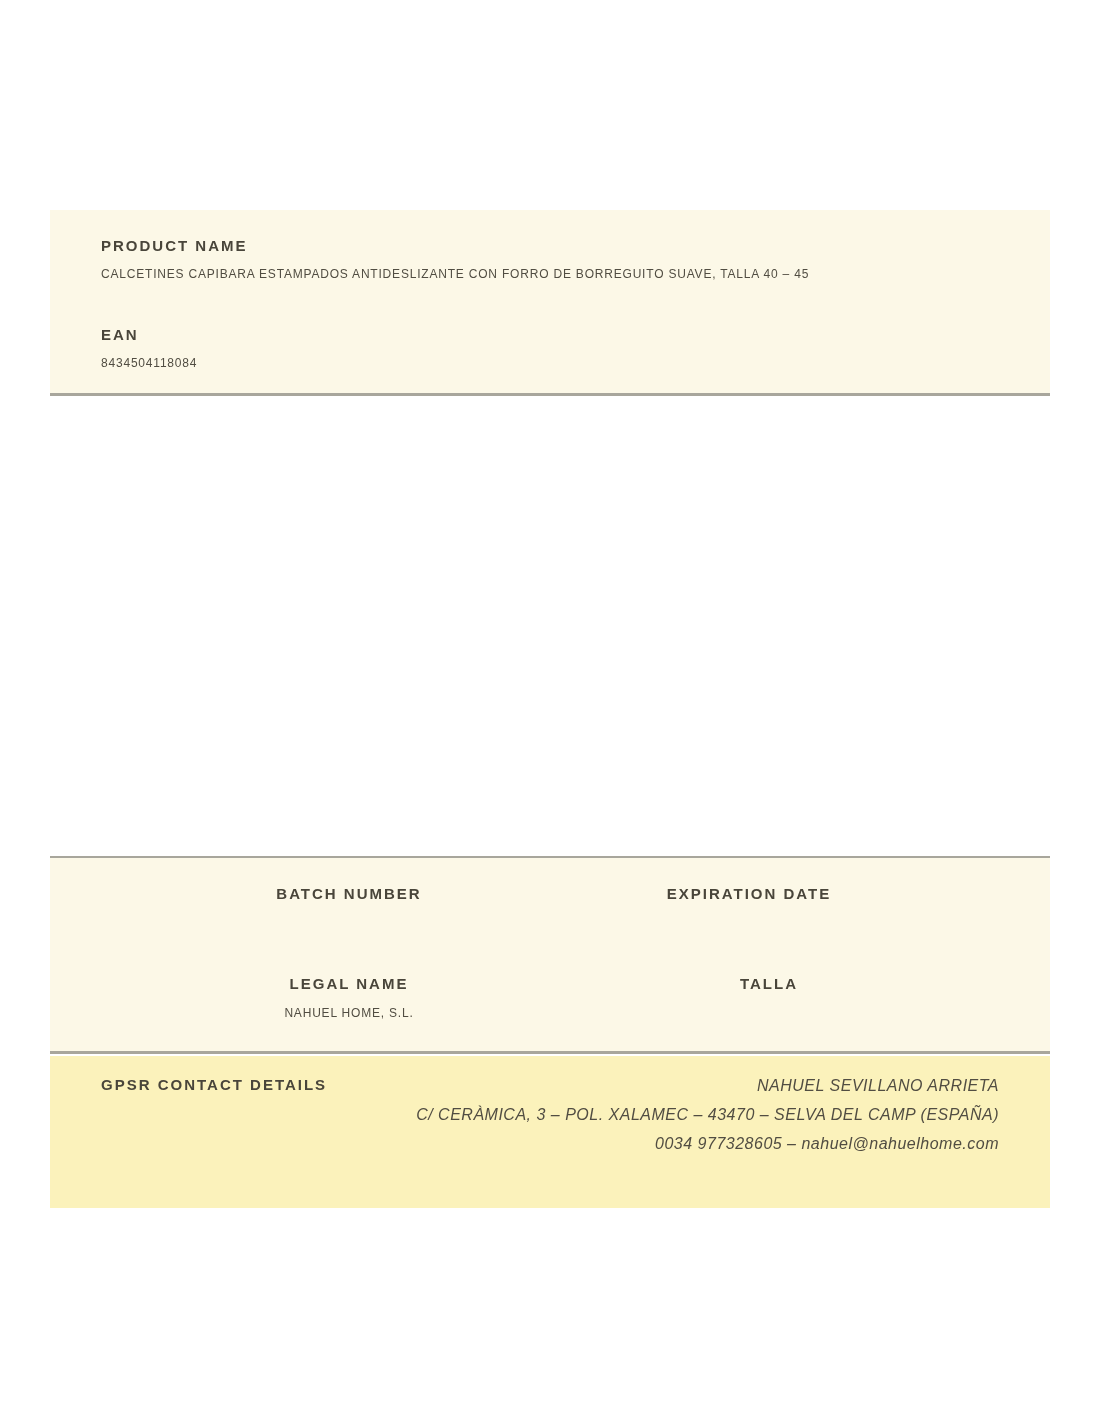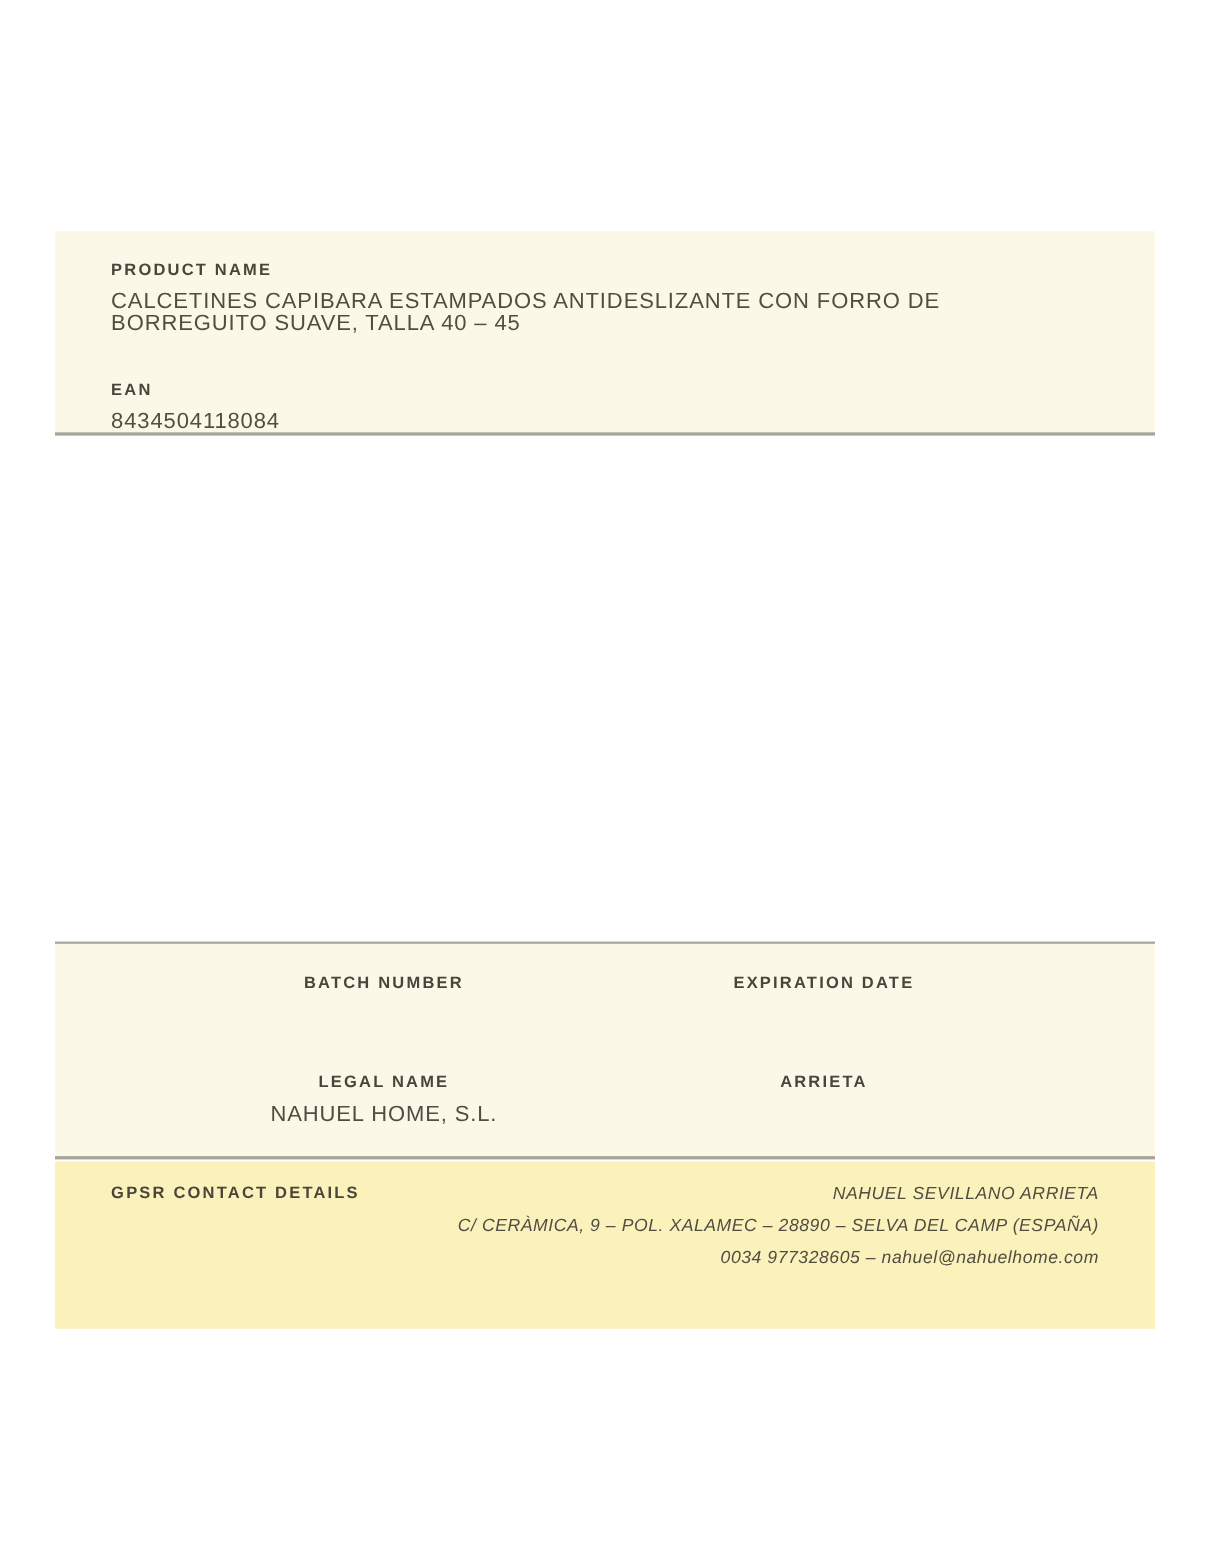--- a/index.html
+++ b/index.html
@@ -32,21 +32,21 @@
     padding: 27px 50px 12px 51px;
   }
   .field-label {
     font-size: 15px;
     font-weight: bold;
     letter-spacing: 2px;
     color: var(--heading-text);
     line-height: 18px;
   }
   .field-value {
-    font-size: 20px;
+    font-size: 12px;
     letter-spacing: 0.8px;
     color: var(--value-text);
     line-height: 20px;
     margin-top: 9px;
   }
   .field + .field { margin-top: 42px; }
 
   
   .batch-panel {
     top: 856px;
@@ -56,21 +56,21 @@
     padding-top: 27px;
   }
   .grid-row {
     display: flex;
     margin-left: 99px;
   }
   .grid-col {
     width: 400px;
     text-align: center;
   }
-  .grid-row.second { margin-top: 72px; }
+  .grid-row.second { margin-top: 72px; gap: 20px; }
   .grid-col .field-value { margin-top: 10px; }
 
   
   .gpsr-panel {
     top: 1056px;
     height: 152px;
     display: flex;
     justify-content: space-between;
     align-items: flex-start;
     padding: 19px 51px 0 51px;
@@ -116,27 +116,27 @@
       <div class="grid-col">
         <div class="field-label">EXPIRATION DATE</div>
       </div>
     </div>
     <div class="grid-row second">
       <div class="grid-col">
         <div class="field-label">LEGAL NAME</div>
         <div class="field-value">NAHUEL HOME, S.L.</div>
       </div>
       <div class="grid-col">
-        <div class="field-label">ARRIETA</div>
+        <div class="field-label">TALLA</div>
       </div>
     </div>
   </section>
 
   <section class="panel yellow gpsr-panel">
     <div class="gpsr-label">GPSR CONTACT DETAILS</div>
     <div class="gpsr-contact">
       <div>NAHUEL SEVILLANO ARRIETA</div>
-      <div>C/ CERÀMICA, 9 – POL. XALAMEC – 28890 – SELVA DEL CAMP (ESPAÑA)</div>
+      <div>C/ CERÀMICA, 3 – POL. XALAMEC – 43470 – SELVA DEL CAMP (ESPAÑA)</div>
       <div>0034 977328605 – nahuel@nahuelhome.com</div>
     </div>
   </section>
 
 </div>
 
 </body></html>

